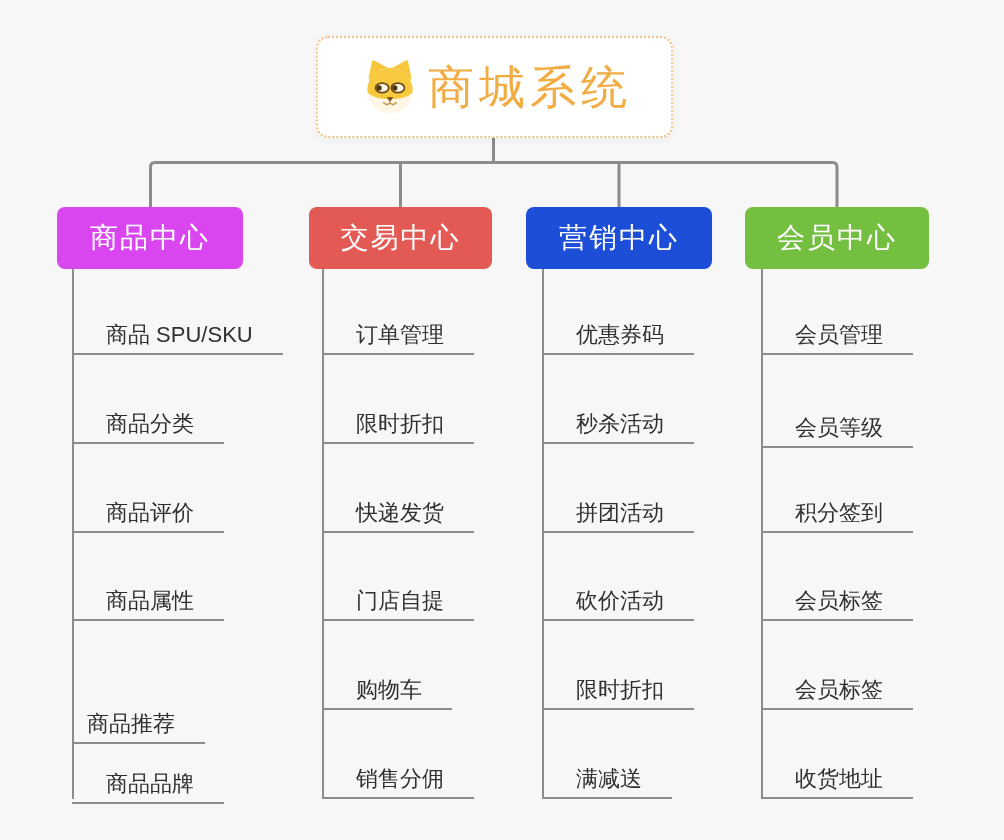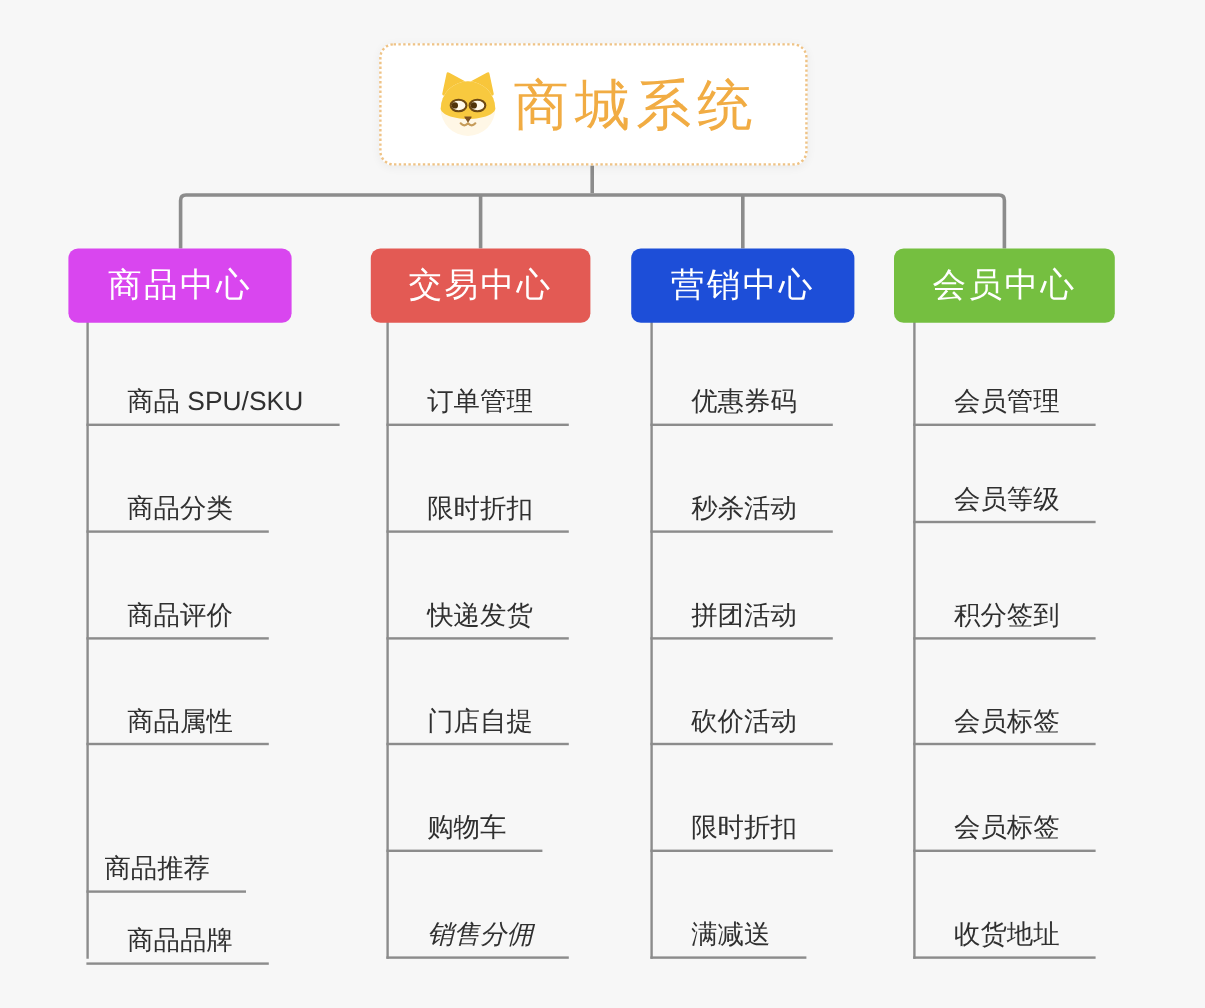--- a/index.html
+++ b/index.html
@@ -116,21 +116,21 @@
       </div>
       <div class="item" style="left: 322px; top: 493px;">
         <span>快递发货</span>
       </div>
       <div class="item" style="left: 322px; top: 581px;">
         <span>门店自提</span>
       </div>
       <div class="item" style="left: 322px; top: 670px;">
         <span>购物车</span>
       </div>
-      <div class="item" style="left: 322px; top: 759px; font-style: italic;">
+      <div class="item" style="left: 322px; top: 759px;">
         <span>销售分佣</span>
       </div>
       <div class="branch-header" style="left: 526px; top: 207px; width: 186px; background: #1d4ed8;">
         <span>营销中心</span>
       </div>
       <div class="item" style="left: 542px; top: 315px;">
         <span>优惠券码</span>
       </div>
       <div class="item" style="left: 542px; top: 404px;">
         <span>秒杀活动</span>
@@ -146,21 +146,21 @@
       </div>
       <div class="item" style="left: 542px; top: 759px;">
         <span>满减送</span>
       </div>
       <div class="branch-header" style="left: 745px; top: 207px; width: 184px; background: rgb(117, 191, 64);">
         <span>会员中心</span>
       </div>
       <div class="item" style="left: 761px; top: 315px;">
         <span>会员管理</span>
       </div>
-      <div class="item" style="left: 761px; top: 396px;">
+      <div class="item" style="left: 761px; top: 408px;">
         <span>会员等级</span>
       </div>
       <div class="item" style="left: 761px; top: 493px;">
         <span>积分签到</span>
       </div>
       <div class="item" style="left: 761px; top: 581px;">
         <span>会员标签</span>
       </div>
       <div class="item" style="left: 761px; top: 670px;">
         <span>会员标签</span>

